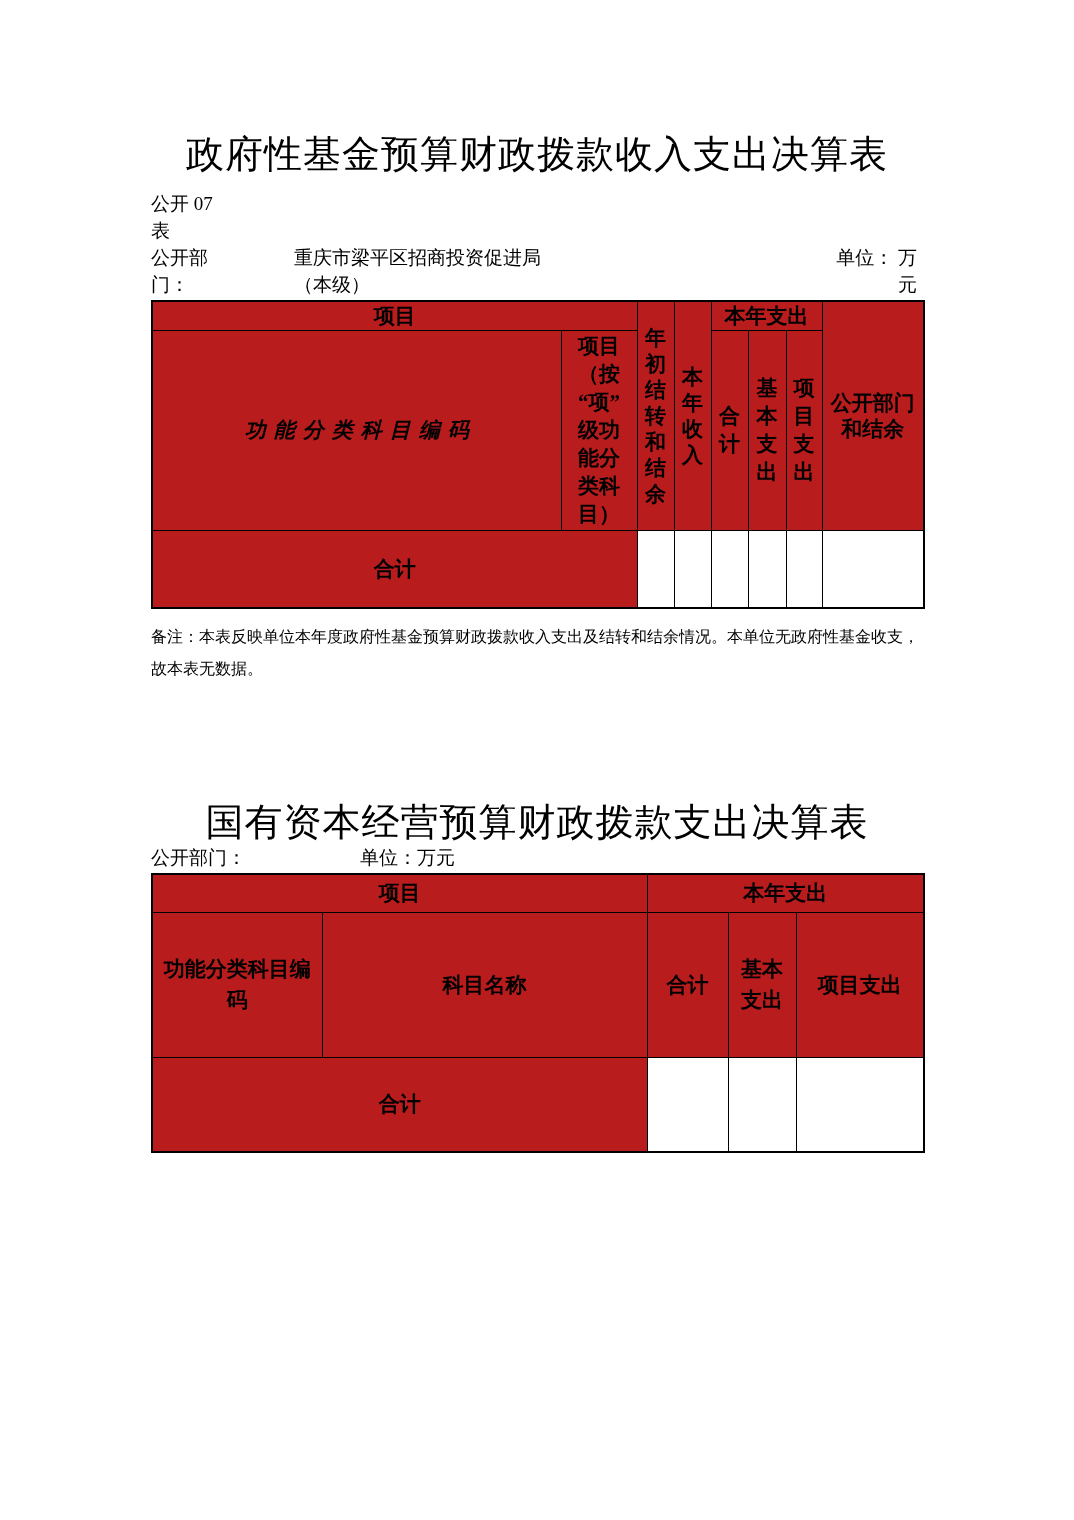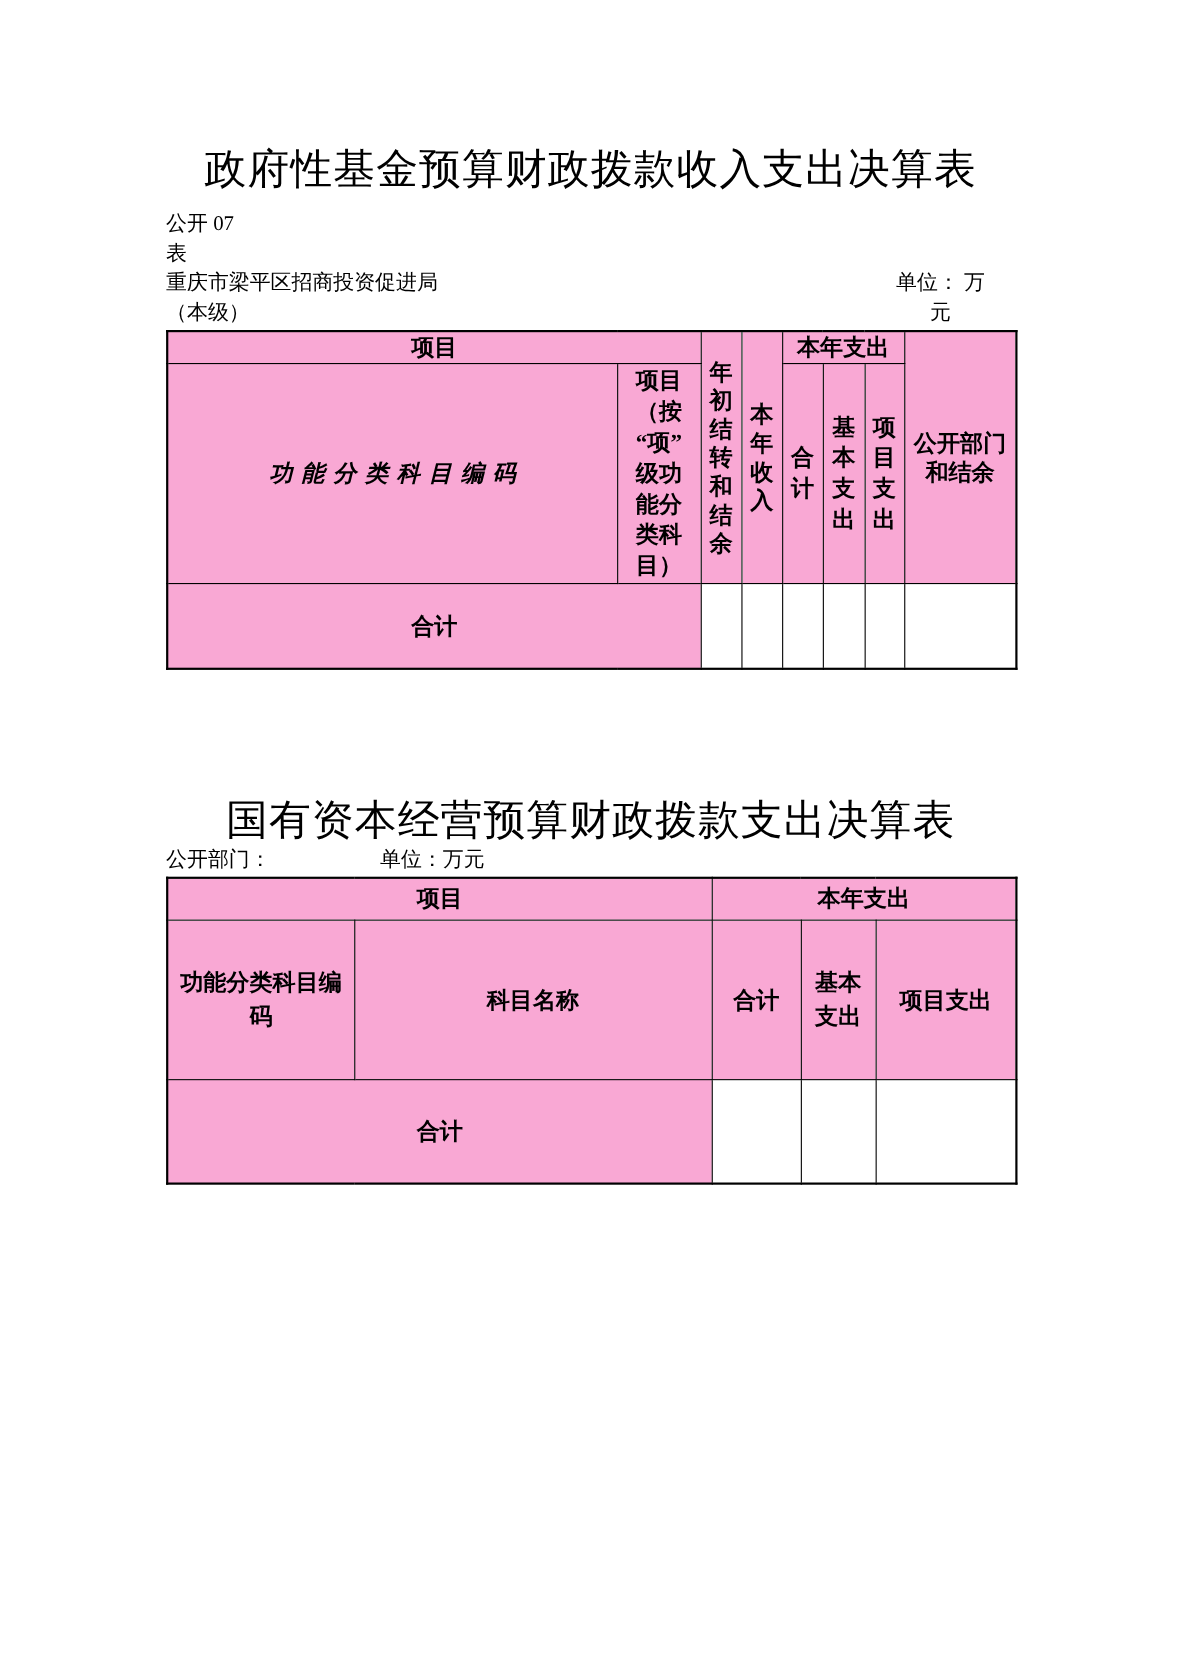--- a/index.html
+++ b/index.html
@@ -14,30 +14,30 @@
   .t1-title { margin-top:132px; }
   .t2-title { margin-top:115px; }
 
   .formno { text-align:left; font-size:19px; line-height:27px; margin-top:14px; padding-right:6px; }
   .t2-formno { margin-top:16px; }
 
   .metarow { display:flex; font-size:19px; line-height:27px; }
   .m-label { width:143px; text-align:left; }
   .m-label-2 { width:180px; text-align:left; }
   .m-value { flex:1; text-align:left; }
-  .m-unit { width:130px; text-align:center; padding-right:6px; }
+  .m-unit { width:130px; text-align:right; padding-right:6px; }
 
   .pre { white-space:pre-line; }
 
   table.t {
     border-collapse:collapse; table-layout:fixed; width:772px;
     border:2px solid #000; margin-top:2px;
   }
   .t td {
-    border:1px solid #000; background:#f9a8d4;
+    border:1px solid #000; background:#b91c1c;
     text-align:center; vertical-align:middle;
     font-size:21px; font-weight:bold; padding:0; overflow:hidden;
   }
   .t td.val { background:#ffffff; }
 
   .t1 tr.r1 td { height:29px; line-height:26px; }
   .t1 tr.r2 td { height:200px; }
   .t1 tr.r3 td { height:78px; }
   .t2 tr.r1 td { height:38px; line-height:34px; }
   .t2 tr.r2 td { height:145px; }
@@ -55,20 +55,22 @@
 
 <div class="doc">
 
   <section>
     <h1 class="title t1-title">政府性基金预算财政拨款收入支出决算表</h1>
 
     <div class="formno pre">公开 07
 表</div>
 
     <div class="metarow">
+      <div class="m-label pre">公开部
+门：</div>
       <div class="m-value pre">重庆市梁平区招商投资促进局
 （本级）</div>
       <div class="m-unit pre">单位： 万
 元</div>
     </div>
 
     <table class="t t1">
       <colgroup>
         <col style="width:409px">
           <col style="width:76px">
@@ -122,20 +124,21 @@
         <td class="val"></td>
         <td class="val"></td>
         <td class="val"></td>
         <td class="val"></td>
         <td class="val"></td>
         <td class="val"></td>
       </tr>
     </tbody>
       </table>
 
+    <p class="note">备注：本表反映单位本年度政府性基金预算财政拨款收入支出及结转和结余情况。本单位无政府性基金收支，故本表无数据。</p>
   </section>
 
   <section>
     <h1 class="title t2-title">国有资本经营预算财政拨款支出决算表</h1>
 
 
     <div class="metarow">
       <div class="m-label-2">公开部门：</div>
       <div class="m-unit">单位：万元</div>
     </div>

